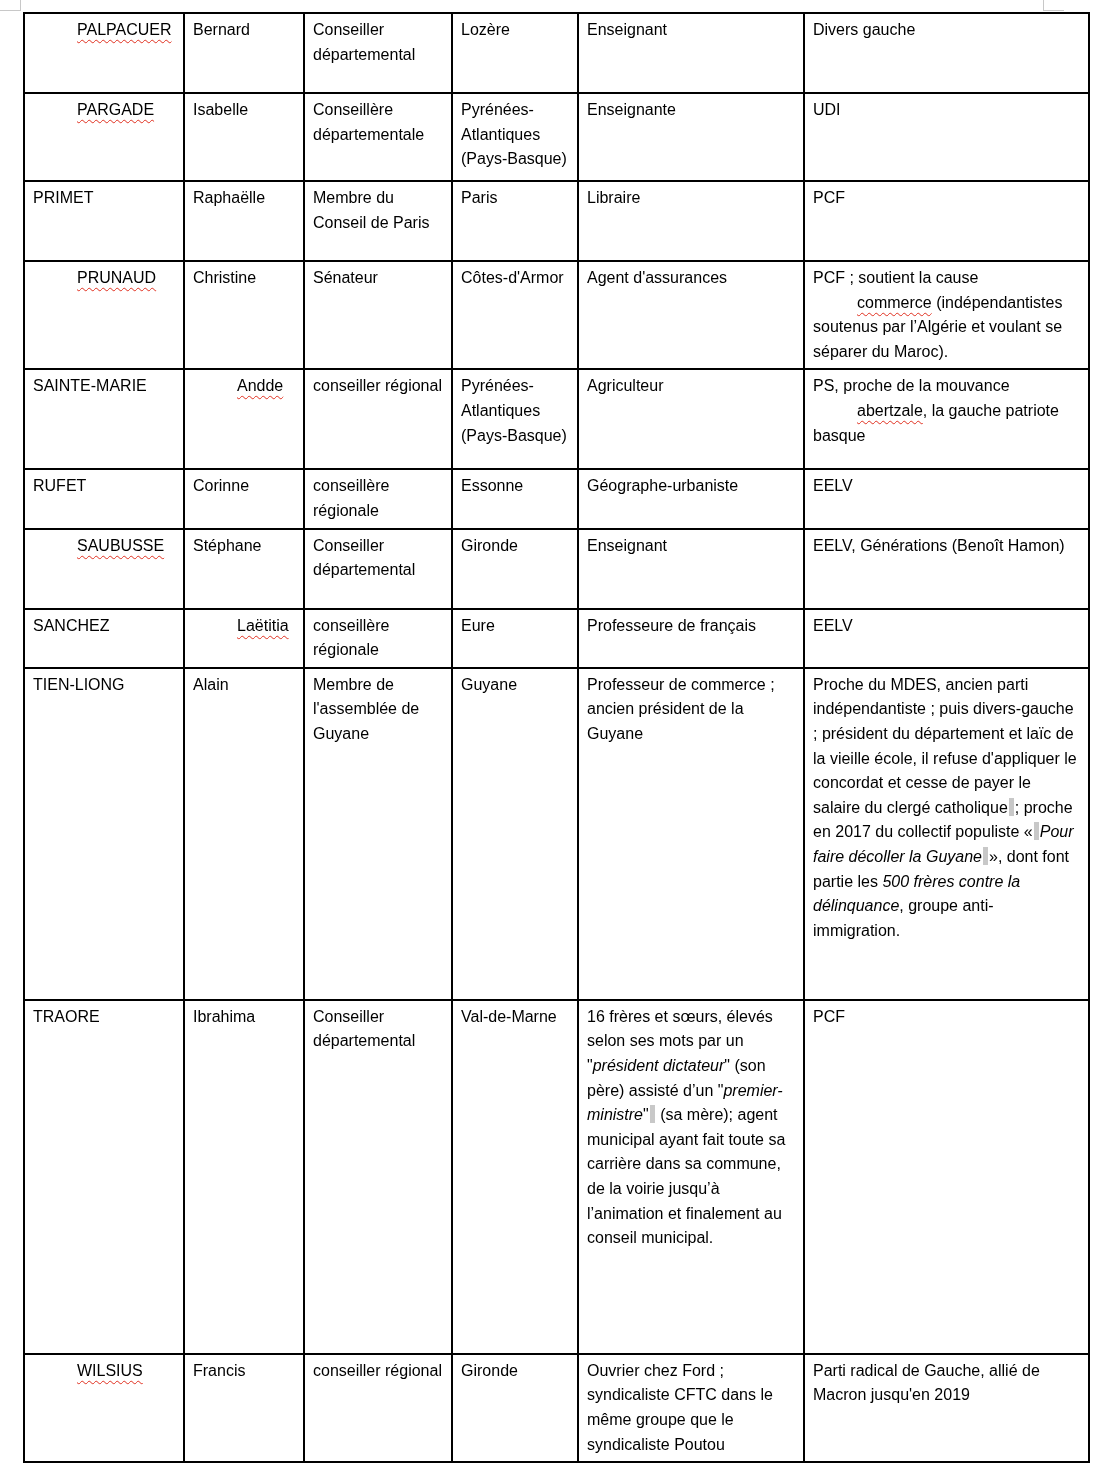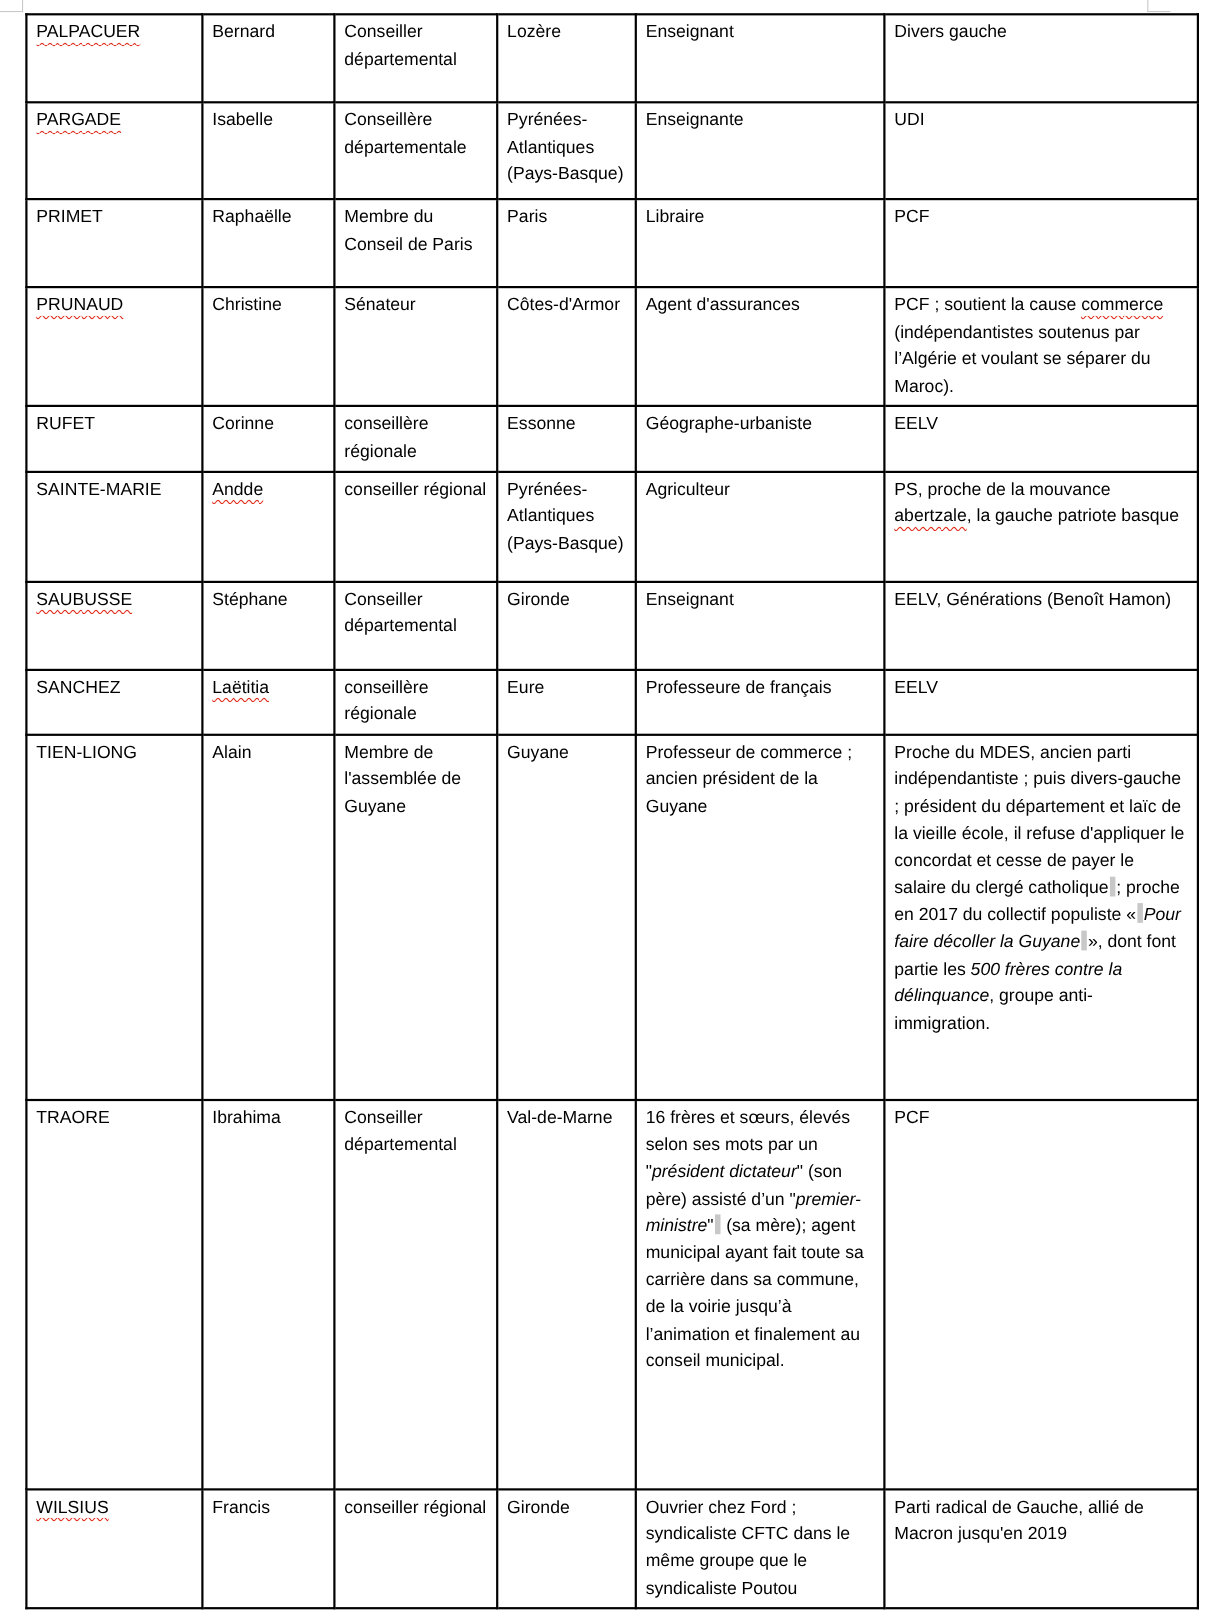--- a/index.html
+++ b/index.html
@@ -6,21 +6,21 @@
   body { width: 1118px; height: 1474px; position: relative; overflow: hidden;
          font-family: "Liberation Sans", "DejaVu Sans", sans-serif; color: #000; }
   .crop-mark { position: absolute; border-color: #c8c8c8; border-style: solid; }
   .crop-tl { left: 0; top: 0; width: 20px; height: 10px; border-width: 0 1px 1px 0; }
   .crop-tr { left: 1043px; top: 0; width: 20px; height: 10px; border-width: 0 0 1px 1px; }
   table.doc-table { position: absolute; left: 23px; top: 12px; border-collapse: collapse;
                     table-layout: fixed; width: 1065px; }
   table.doc-table td { border: 2px solid #000; vertical-align: top; padding: 4px 8px 4px 8px;
                        font-size: 16px; line-height: 24.6px; word-wrap: break-word; }
   .sp { text-decoration: underline wavy #e03020; text-decoration-thickness: 1px;
-        text-underline-offset: 4px; }
+        text-underline-offset: 4px; margin-left: 44px; }
   .it { font-style: italic; }
   .mark { display: inline-block; width: 5px; height: 18px; background: #c8c8c8; vertical-align: -3px; margin: 0 1px; }
 </style>
 </head>
 <body>
 
 <div class="crop-mark crop-tl"></div>
 <div class="crop-mark crop-tr"></div>
 
 <table class="doc-table">
@@ -63,36 +63,36 @@
 
     <tr style="height:100px">
       <td><span class="sp">PRUNAUD</span></td>
       <td>Christine</td>
       <td>Sénateur</td>
       <td>Côtes-d'Armor</td>
       <td>Agent d'assurances</td>
       <td><span>PCF ; soutient la cause </span><span class="sp">commerce</span><span> (indépendantistes soutenus par l’Algérie et voulant se séparer du Maroc).</span></td>
     </tr>
 
+    <tr style="height:100px">
+      <td>SAINTE-MARIE</td>
+      <td><span class="sp">Andde</span></td>
+      <td>conseiller régional</td>
+      <td>Pyrénées-Atlantiques (Pays-Basque)</td>
+      <td>Agriculteur</td>
+      <td><span>PS, proche de la mouvance </span><span class="sp">abertzale</span><span>, la gauche patriote basque</span></td>
+    </tr>
+
     <tr style="height:54px">
       <td>RUFET</td>
       <td>Corinne</td>
       <td>conseillère régionale</td>
       <td>Essonne</td>
       <td>Géographe-urbaniste</td>
       <td>EELV</td>
-    </tr>
-
-    <tr style="height:100px">
-      <td>SAINTE-MARIE</td>
-      <td><span class="sp">Andde</span></td>
-      <td>conseiller régional</td>
-      <td>Pyrénées-Atlantiques (Pays-Basque)</td>
-      <td>Agriculteur</td>
-      <td><span>PS, proche de la mouvance </span><span class="sp">abertzale</span><span>, la gauche patriote basque</span></td>
     </tr>
 
     <tr style="height:80px">
       <td><span class="sp">SAUBUSSE</span></td>
       <td>Stéphane</td>
       <td>Conseiller départemental</td>
       <td>Gironde</td>
       <td>Enseignant</td>
       <td>EELV, Générations (Benoît Hamon)</td>
     </tr>

